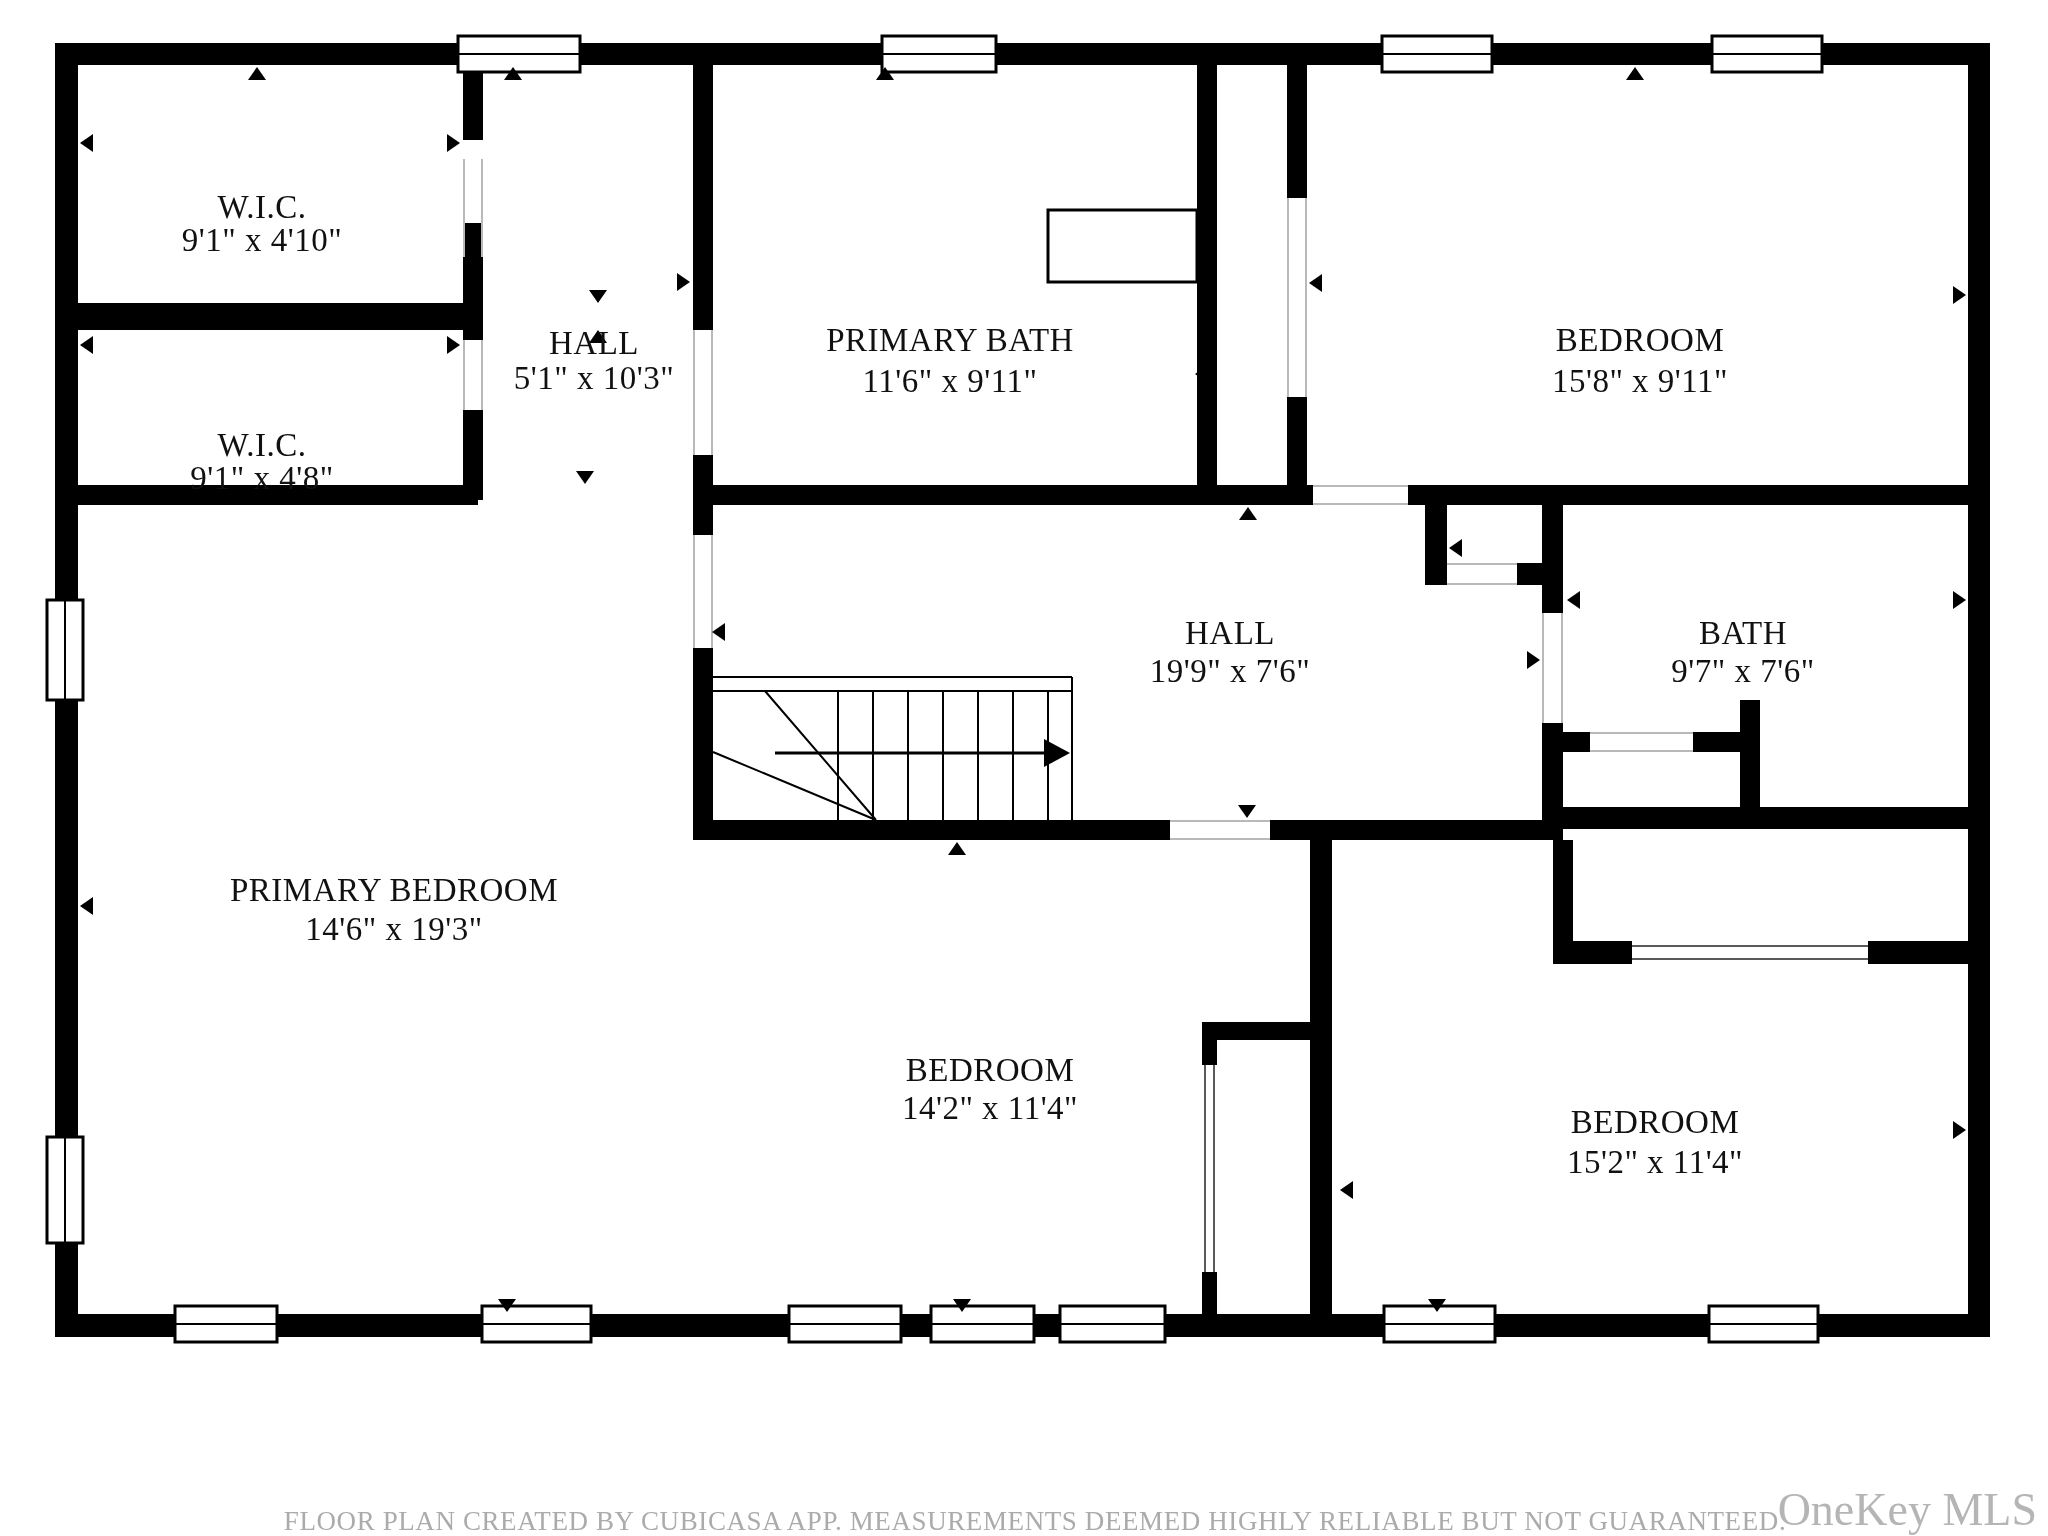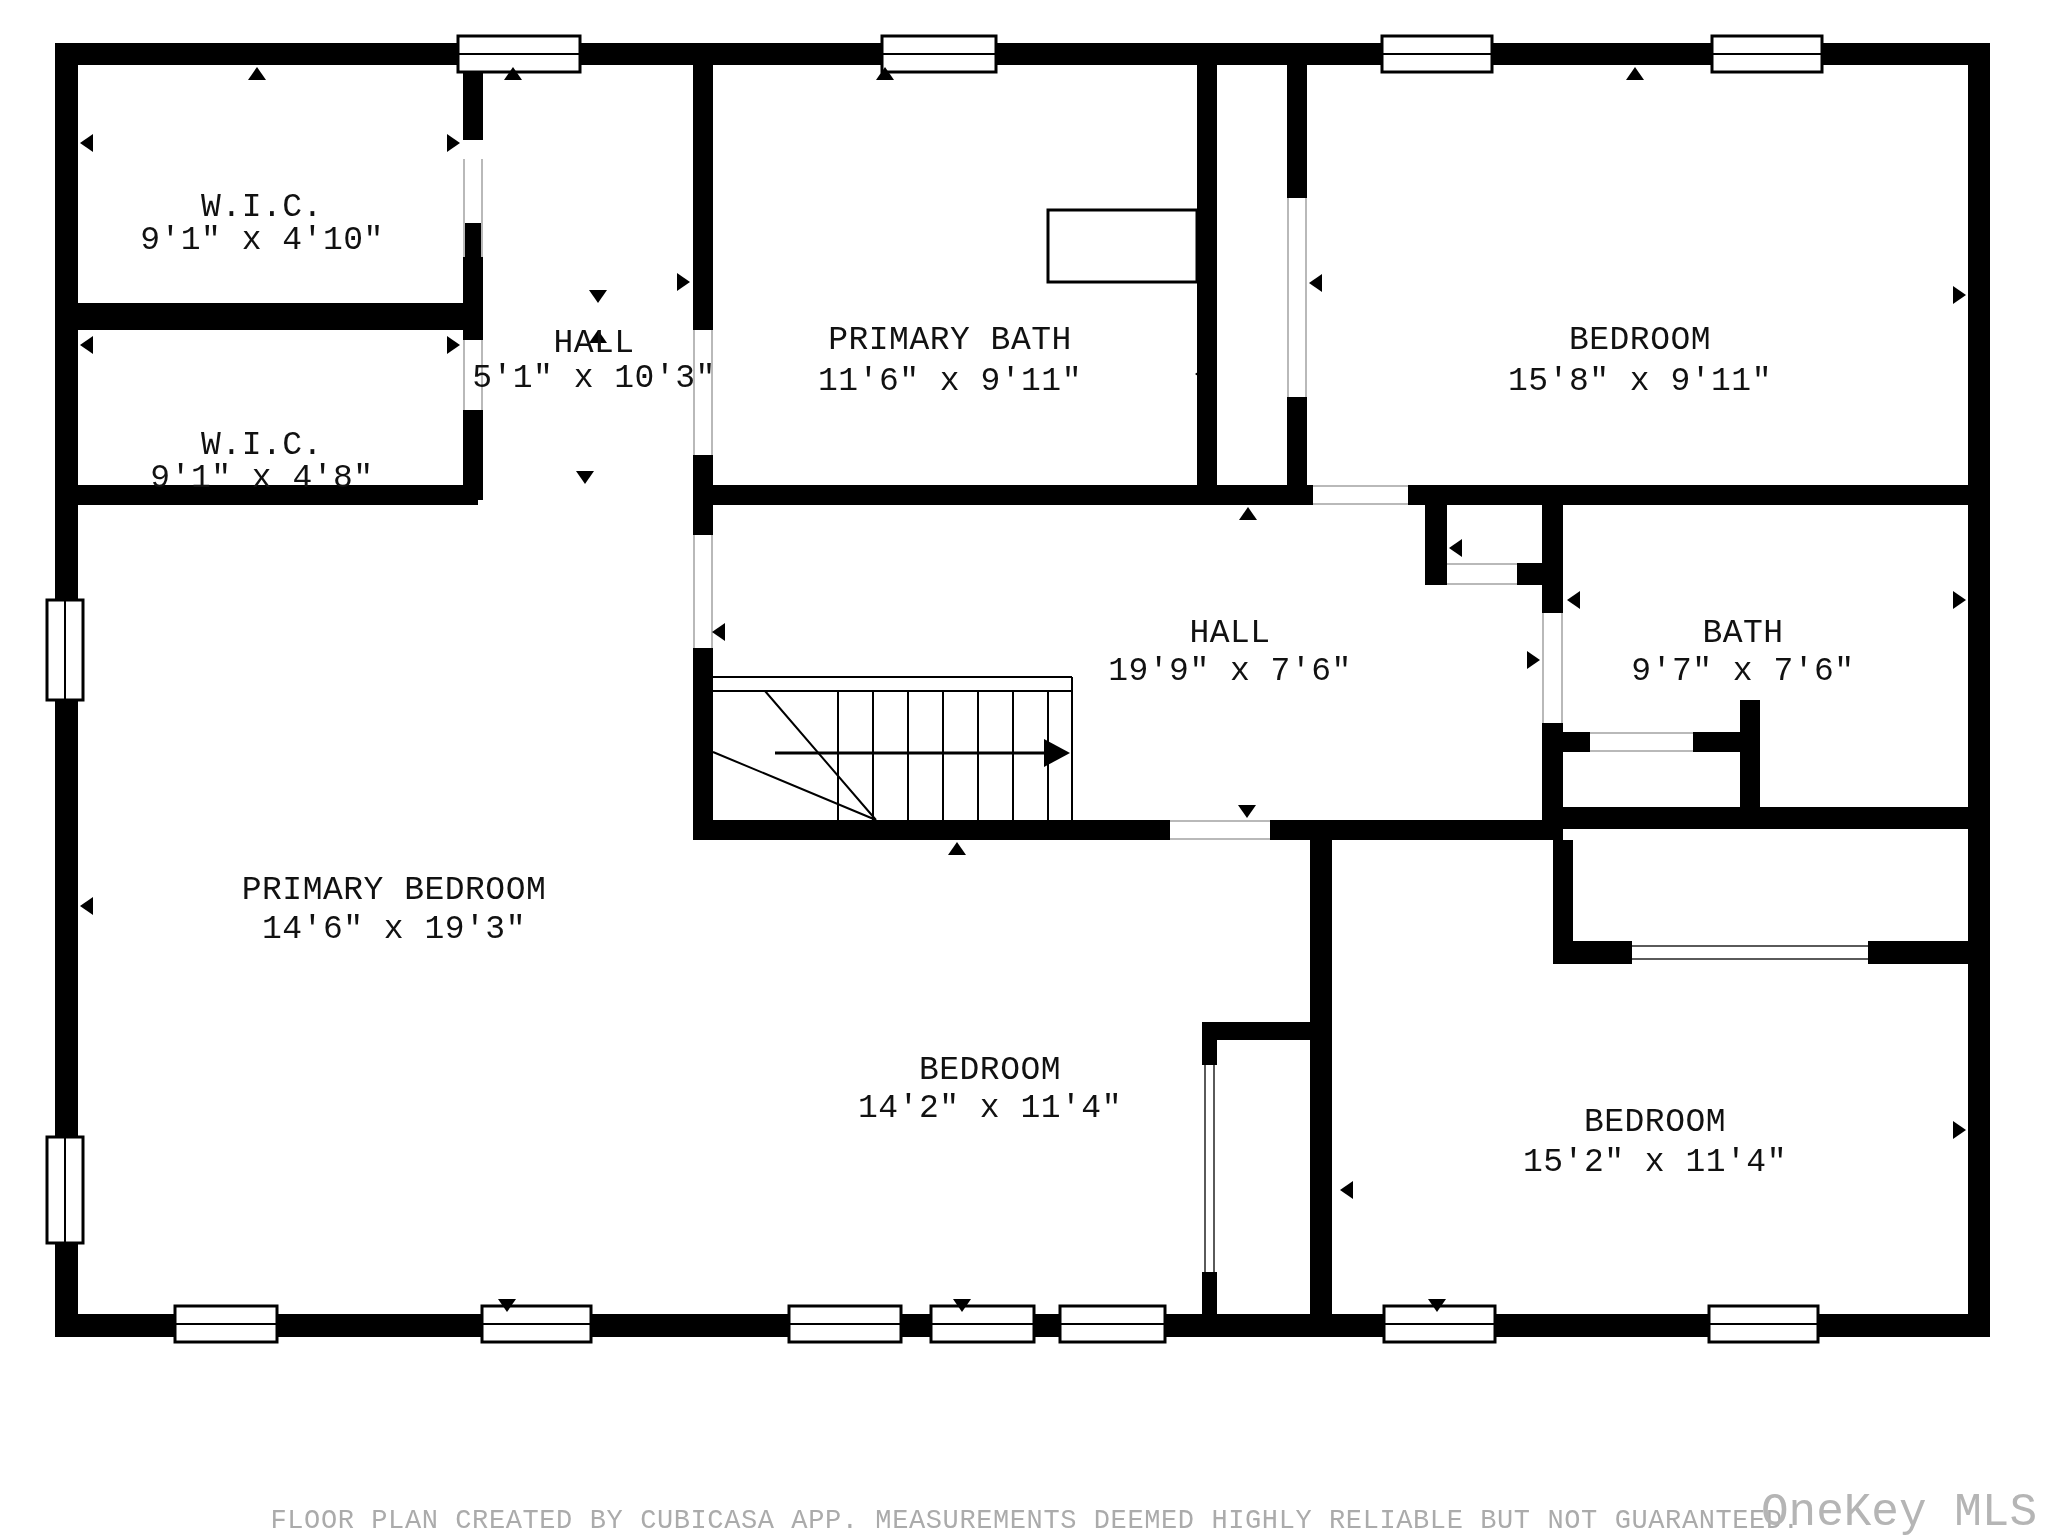--- a/index.html
+++ b/index.html
@@ -1,17 +1,17 @@
 <!DOCTYPE html>
 <html><head>
 <meta charset="utf-8">
 <style>
   html,body{margin:0;padding:0;background:#ffffff;}
   .page{position:relative;width:2048px;height:1536px;background:#ffffff;overflow:hidden;
-        font-family:Liberation Mono, monospace;}
+        font-family:Liberation Serif, serif;}
   svg{display:block;}
   .room-name,.room-dims{fill:#111111;font-size:33px;letter-spacing:.5px;}
   .footer-text{fill:#ababab;font-size:27px;letter-spacing:.6px;}
   .watermark-text{fill:#b5b5b5;font-size:46px;}
   .wall{fill:#000000;}
   .thin{stroke:#000000;stroke-width:2;fill:none;}
   .thresh{stroke:#b9b9b9;stroke-width:2;fill:none;}
   .slider{stroke:#5a5a5a;stroke-width:2;fill:none;}
   .winframe{fill:#ffffff;stroke:#000000;stroke-width:3;}
   .winline{stroke:#000000;stroke-width:2;fill:none;}

